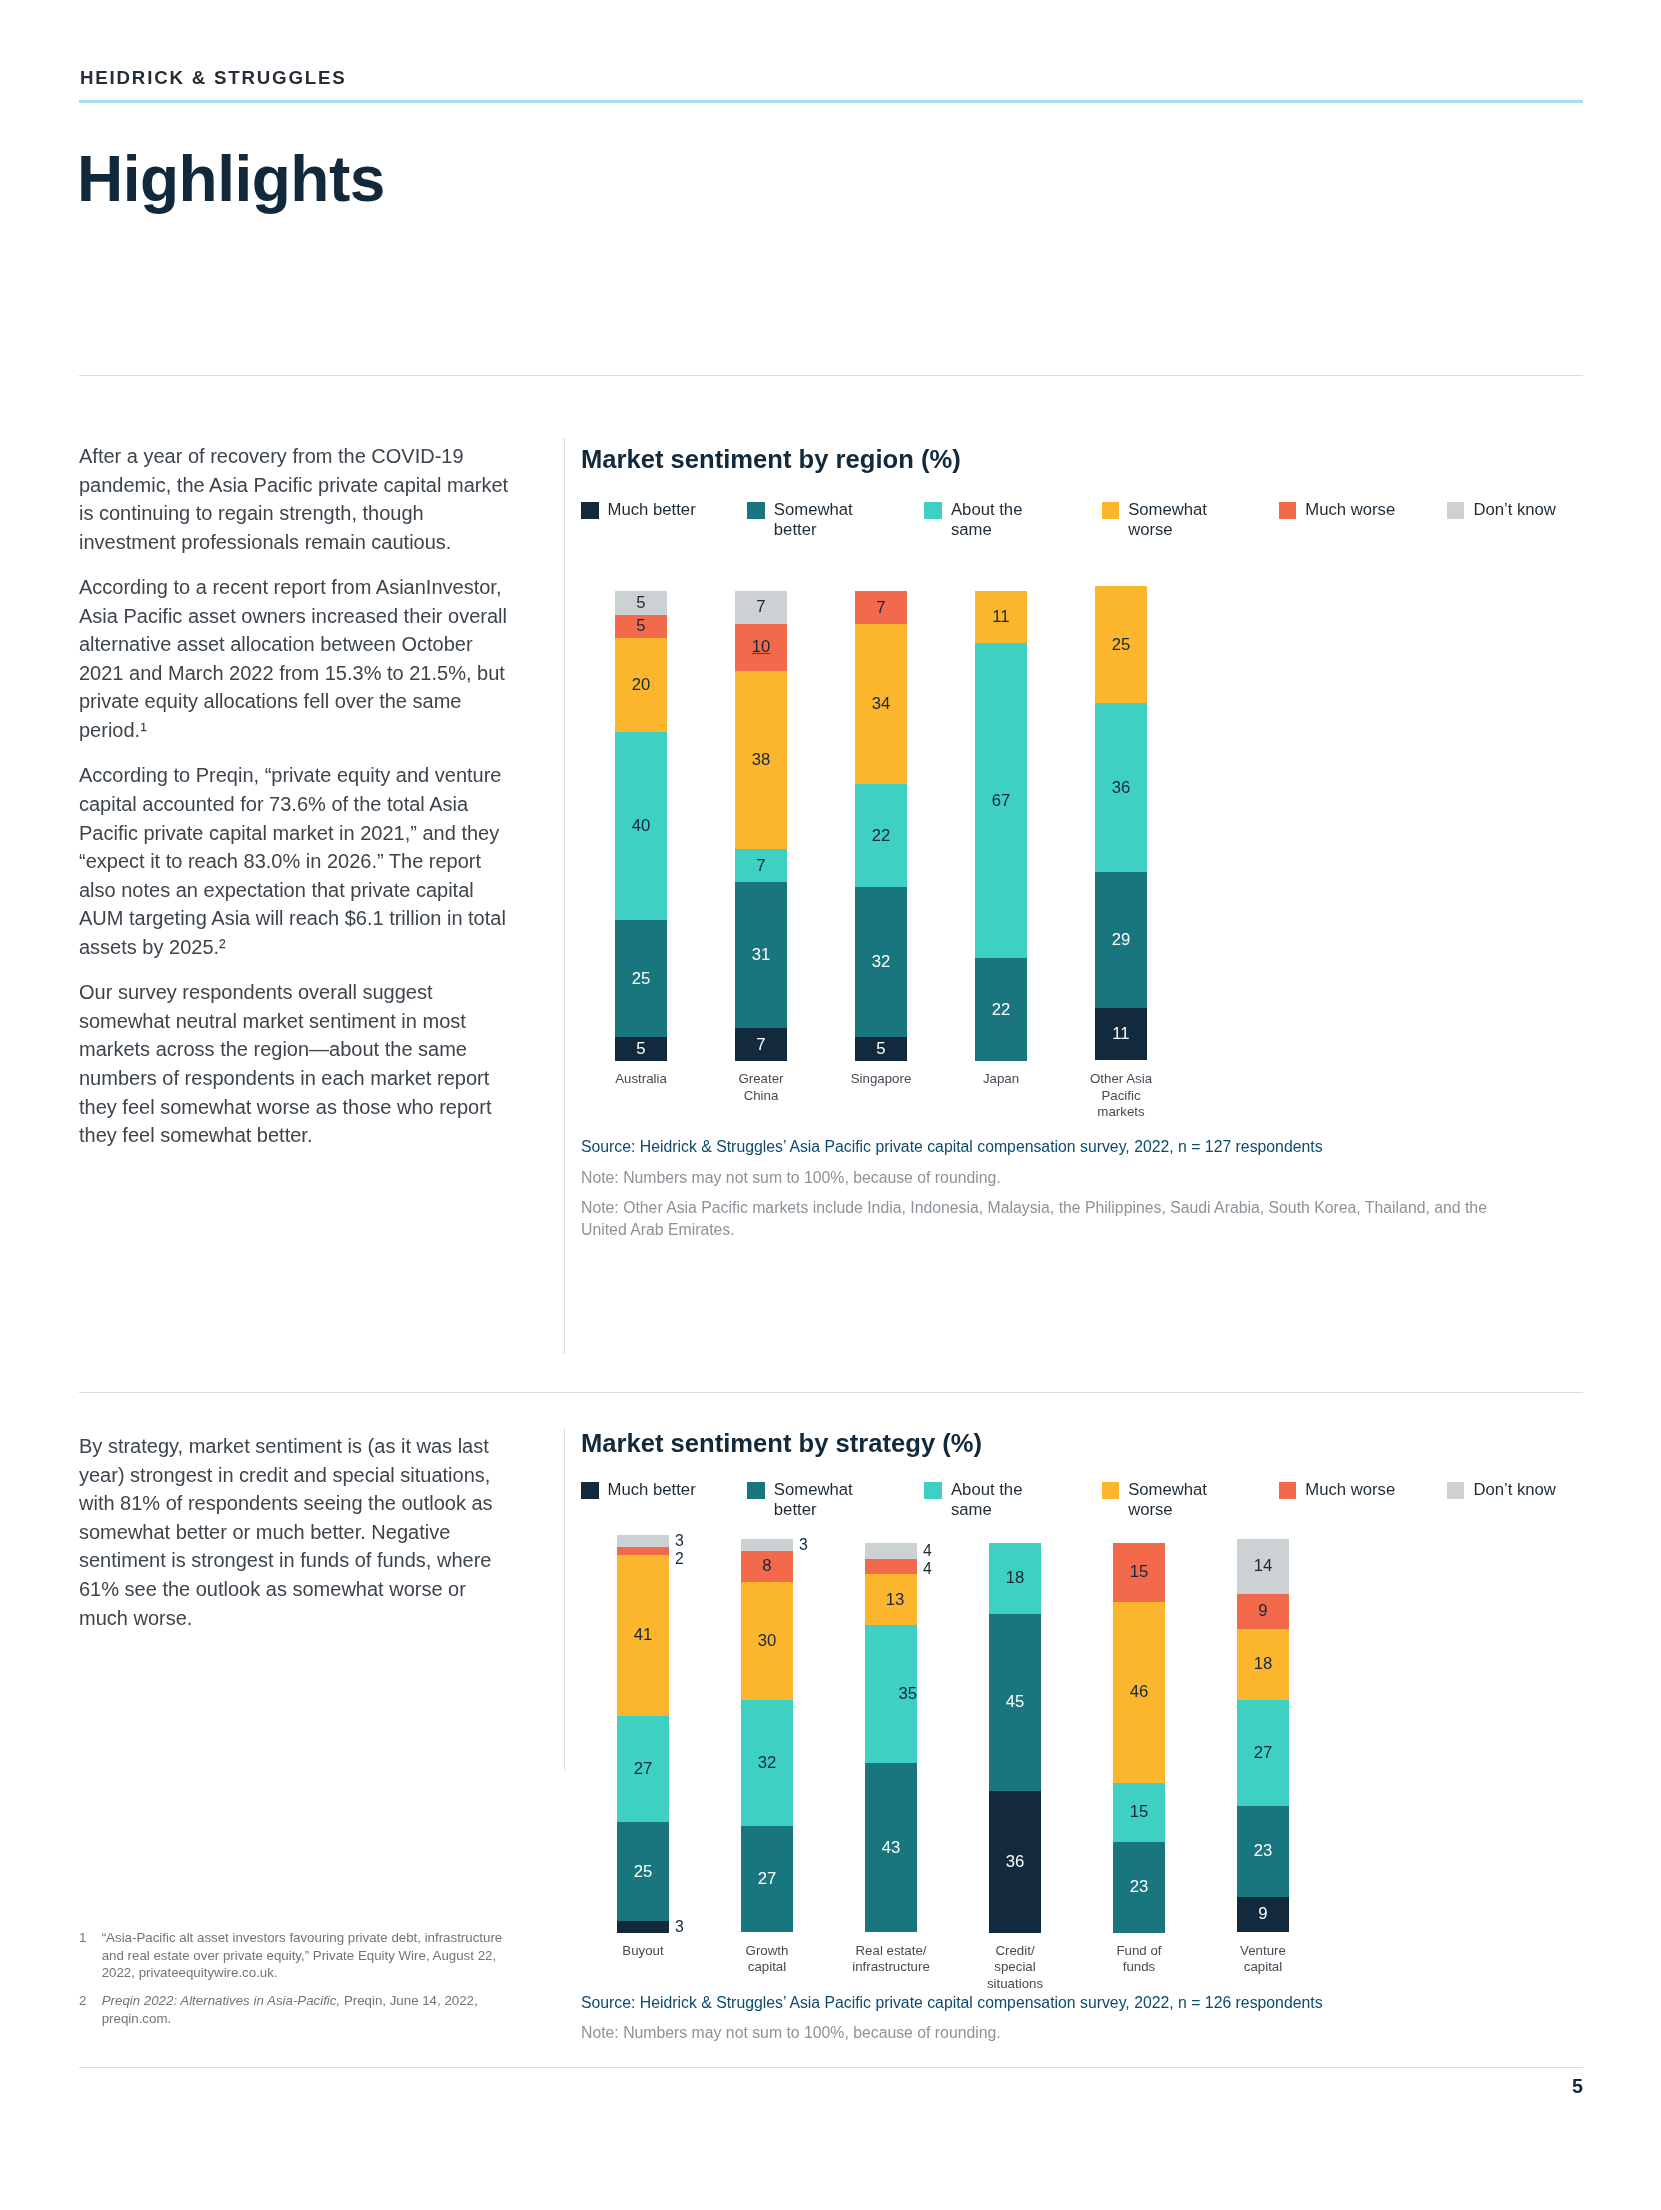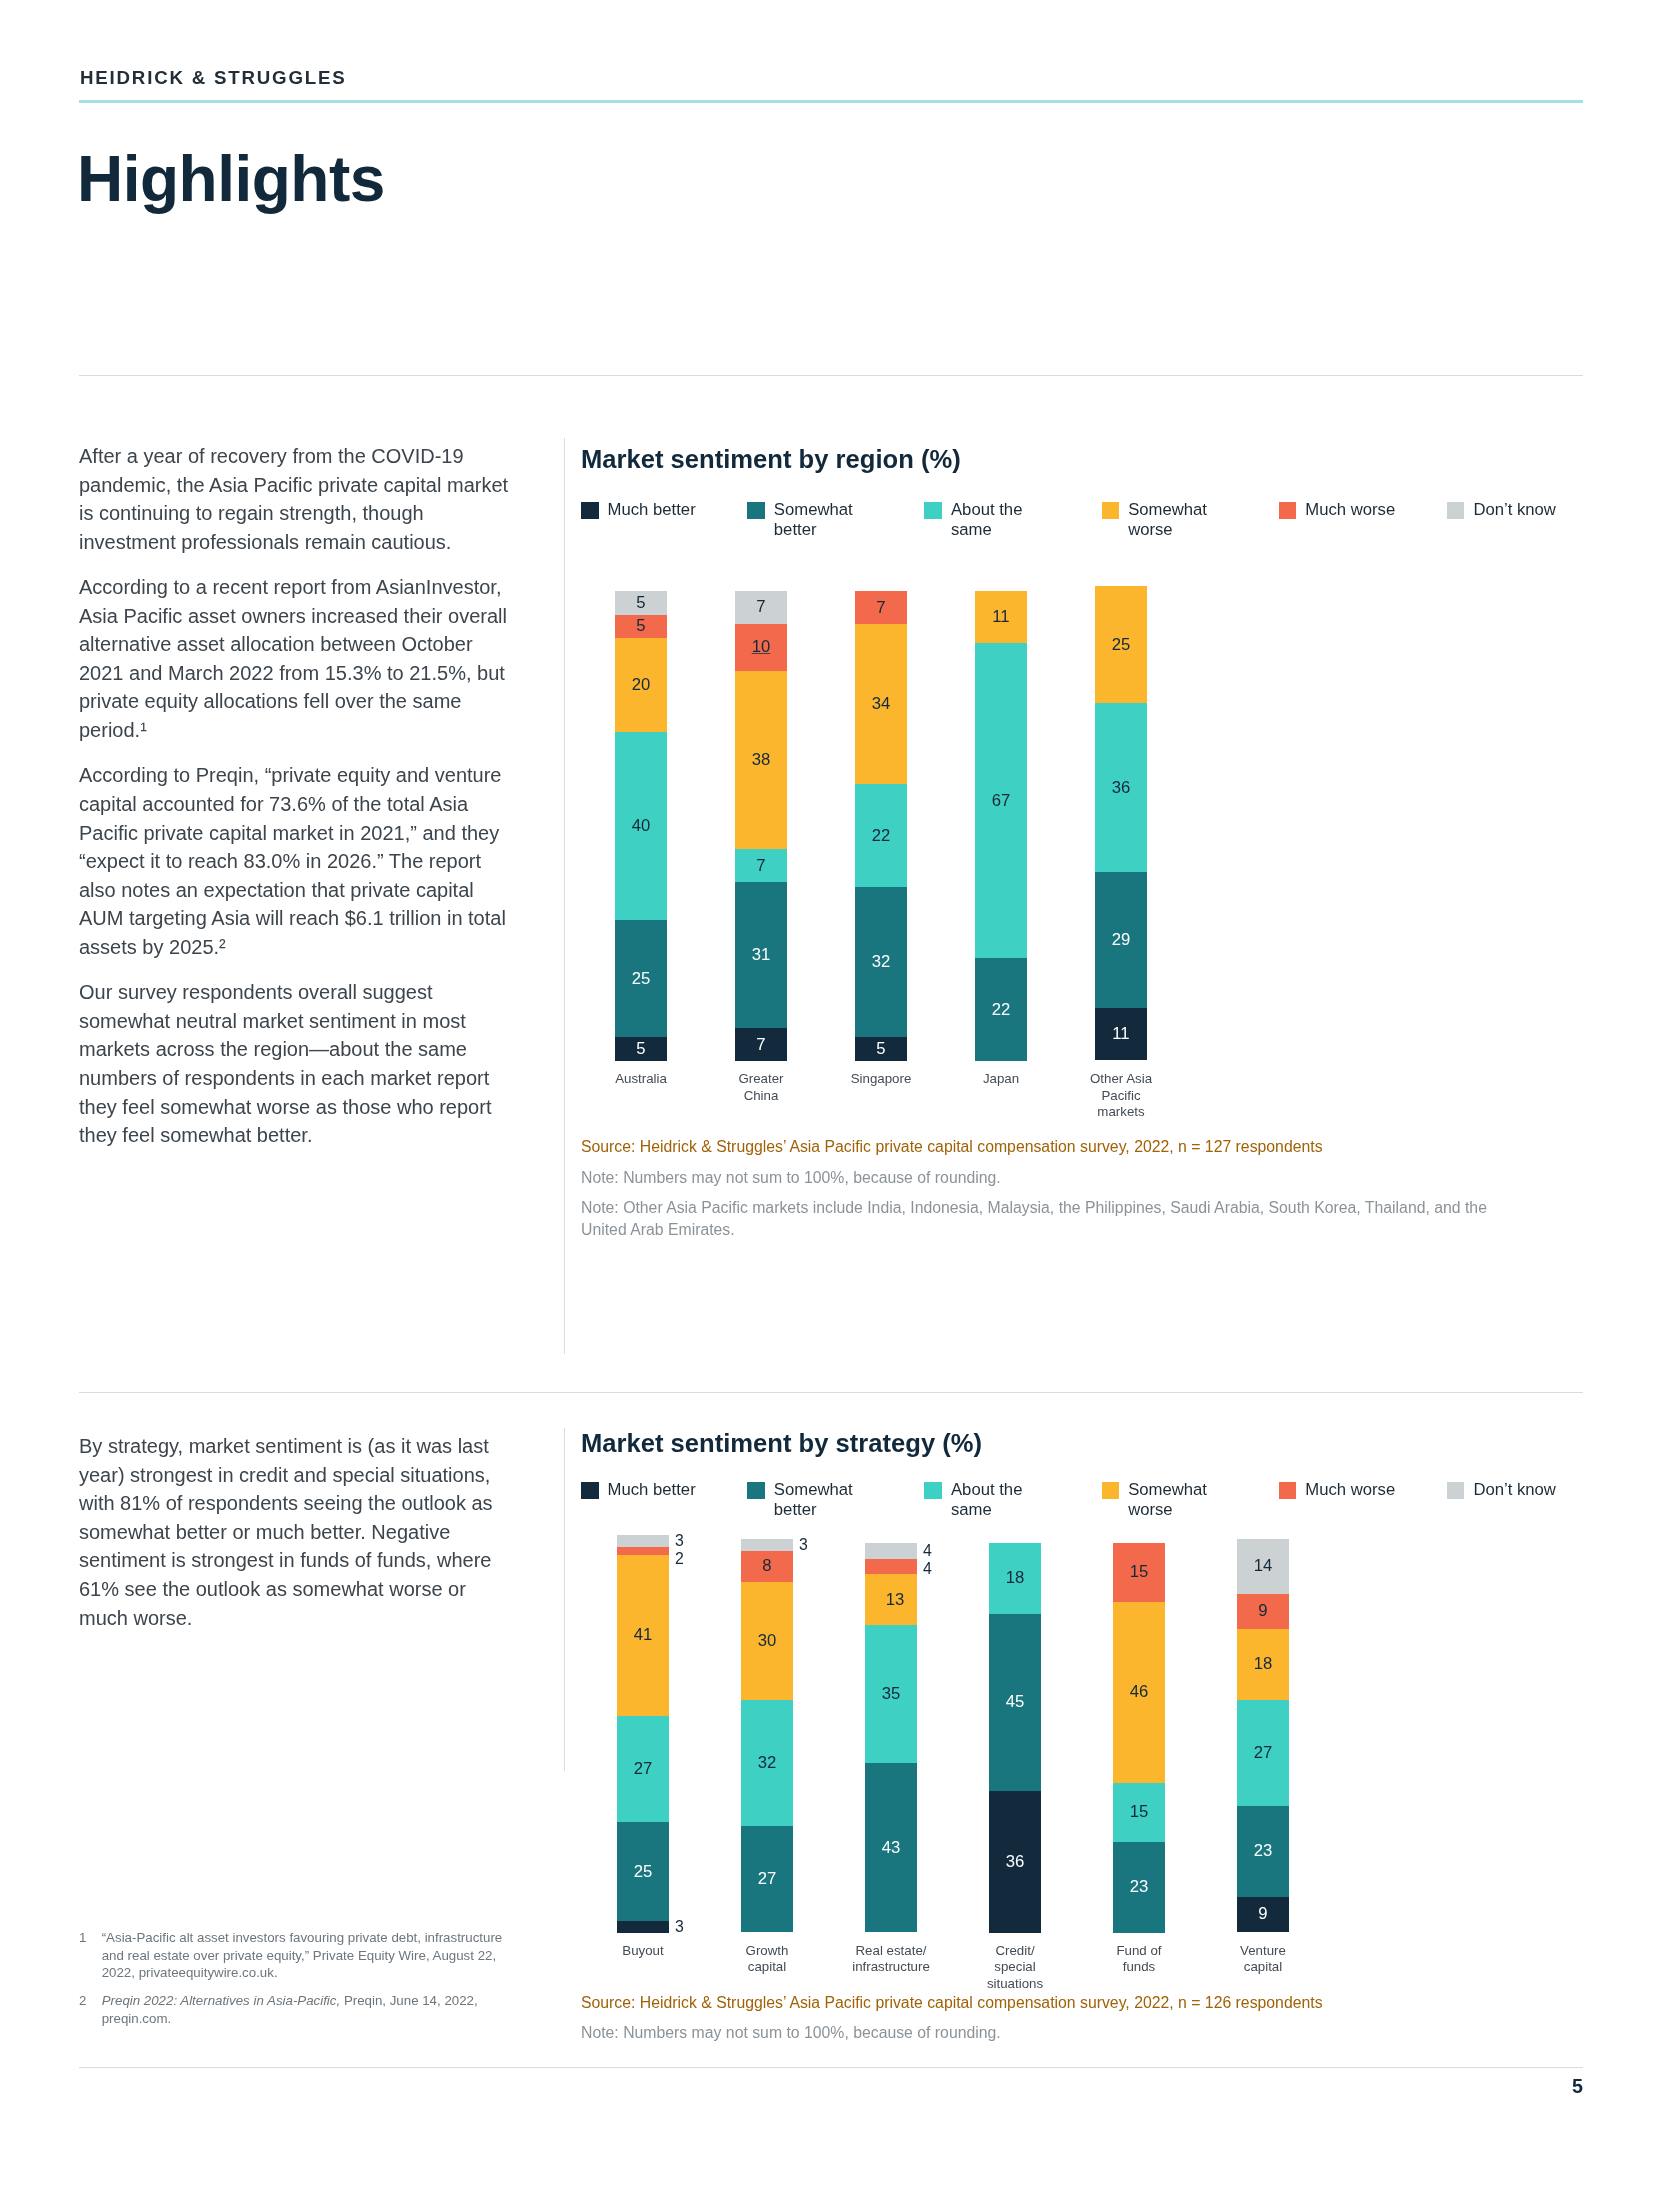--- a/index.html
+++ b/index.html
@@ -33,21 +33,21 @@
   .bar-col{position:relative;display:flex;justify-content:center;align-items:flex-end;height:100%}
   .chart-1 .bar-col{flex:0 0 120px}
   .chart-2 .bar-col{flex:0 0 124px}
   .bar{position:relative;width:52px;display:flex;flex-direction:column}
   .seg{width:100%;display:flex;align-items:center;justify-content:center;overflow:visible}
   .seg-label{font-size:16.7px}
   .seg-light{color:#ffffff}
   .seg-dark{color:#15293b}
   .seg-out{position:absolute;left:calc(100% + 5.9px);font-size:15.8px;color:#15293b;line-height:17.7px}
   .cat-label{position:absolute;top:100%;margin-top:9.9px;left:-11.8px;right:-11.8px;text-align:center;font-size:13.3px;line-height:16.7px;color:#434c54;white-space:pre-line}
-  .source{margin-top:75px;font-size:15.8px;line-height:21.7px;color:#a16207;max-width:946px}
+  .source{margin-top:75px;font-size:15.8px;line-height:21.7px;color:#0c4a6e;max-width:946px}
   .chart-2 .source{margin-top:59px}
   .note{margin-top:8.9px;font-size:15.8px;line-height:21.7px;color:#8b9399;max-width:936px}
   .footnotes{position:absolute;left:79px;top:1929px;width:441px}
   .footnote{display:flex;gap:12.8px;margin-bottom:9.9px;font-size:13.3px;line-height:17.7px;color:#6d767d}
   .fn-num{flex:0 0 9.9px}
   .page-num{position:absolute;right:79px;top:2075px;font-size:19.7px;font-weight:700;color:#12293c}
 </style>
 </head>
 <body>
 
@@ -277,21 +277,21 @@
       </div>
       <div class="bar-col">
         <div class="bar" style="height: 390px;">
           <span class="seg-out" style="top: -1px;">4</span>
           <div class="seg" style="height: 15.8px; background: rgb(204, 209, 211);"></div>
           <span class="seg-out" style="top: 16.7px;">4</span>
           <div class="seg" style="height: 15.8px; background: rgb(242, 105, 76);"></div>
           <div class="seg" style="height: 51px; background: rgb(251, 182, 46); padding-left: 8px;">
             <span class="seg-label seg-dark">13</span>
           </div>
-          <div class="seg" style="height: 138px; background: rgb(62, 208, 194);">
+          <div class="seg" style="height: 138px; background: rgb(62, 208, 194); justify-content: flex-end;">
             <span class="seg-label seg-dark">35</span>
           </div>
           <div class="seg" style="height: 169px; background: rgb(25, 118, 127);">
             <span class="seg-label seg-light">43</span>
           </div>
         </div>
         <div class="cat-label">Real estate/
 infrastructure</div>
       </div>
       <div class="bar-col">

